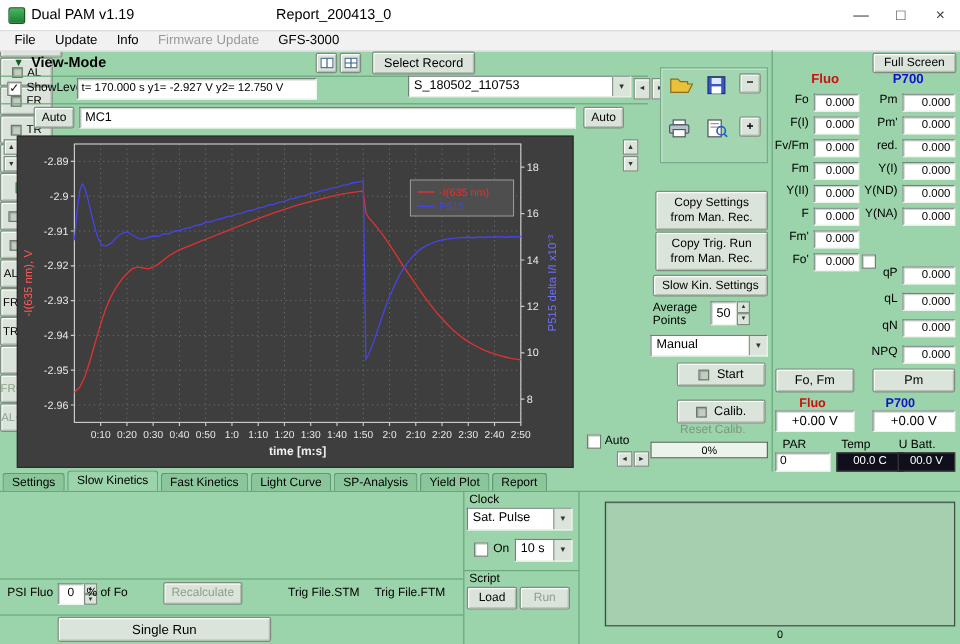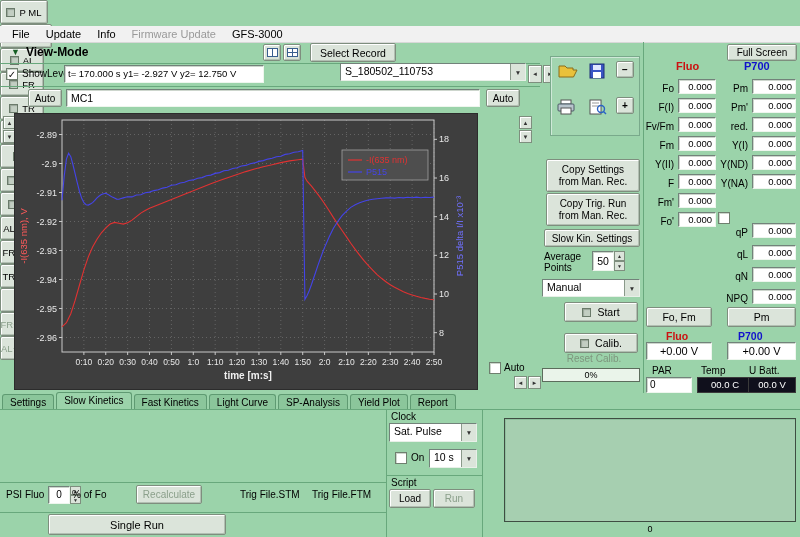--- a/index.html
+++ b/index.html
@@ -31,30 +31,38 @@
   .ind{width:9px;height:9px;background:#c2cec2;border:1px solid #6a7a6a;box-shadow:inset 1px 1px 1px #98a698;display:inline-block;flex:none}
   .ind.on{background:#22e322;box-shadow:inset 1px 1px 1px #7dff7d}
   .chart-box{background:#3e3e3e;border:1px solid #2c2c2c}
   .filebox{background:#a2d5b0;border:1px solid #79a98b;box-shadow:inset 1px 1px 0 #cfe9d8}
   .progress{background:#eaf4ea;border:1px solid #5c6c5c;font-size:9px;text-align:center;line-height:12px}
   #tabbar{display:flex;align-items:flex-end}
   .tab{height:15px;line-height:15px;padding:0 7px;font-size:10px;background:#8bc69b;border:1px solid #5f9a72;border-bottom:none;border-radius:3px 3px 0 0;margin-right:2px;white-space:nowrap}
   .tab.active{background:#9bd3aa;height:17px;position:relative;z-index:2}
   .minichart{background:#a6cfb0;border:1px solid #3e4e42;box-shadow:inset 1px 1px 0 #8fbf9d}
   .darkbox{background:#10101c;color:#fff;font-size:9.5px;text-align:center;line-height:14px;border:1px solid #3a3a3a}
-  .rp-row{position:absolute;display:flex;align-items:flex-end;height:16px;font-size:10px;gap:4px}
+  .rp-row{position:absolute;display:flex;align-items:flex-start;height:16px;font-size:10px;gap:4px}
   .rp-label{display:inline-block;text-align:right;white-space:nowrap}
   .vbox{display:inline-block;background:#fff;border:1px solid #72827a;border-right-color:#eef6ee;border-bottom-color:#eef6ee;box-shadow:inset 1px 1px 0 #cdd6cd;height:15px;line-height:13px;font-size:9.5px;text-align:right;padding:0 3px}
   .tbtn{gap:4px}
 </style>
 </head>
 <body>
 
 <div id="app">
 
+  <div class="titlebar abs" style="left:0;top:0;width:800px;height:26px">
+    <div class="app-icon abs" style="left:7px;top:6px"></div>
+    <span class="abs" style="left:26px;top:5px;font-size:12px">Dual PAM v1.19</span>
+    <span class="abs" style="left:230px;top:5px;font-size:12px">Report_200413_0</span>
+    <div class="win-btn abs" style="left:701px">—</div>
+    <div class="win-btn abs" style="left:734px">□</div>
+    <div class="win-btn abs" style="left:767px">×</div>
+  </div>
 
   <div class="menubar abs">
       <div class="menu-item">File</div>
       <div class="menu-item">Update</div>
       <div class="menu-item">Info</div>
       <div class="menu-item disabled">Firmware Update</div>
       <div class="menu-item">GFS-3000</div>
     </div>
 
   <span class="abs" style="left:11px;top:47px;color:#155e23;font-size:9px">▼</span>

